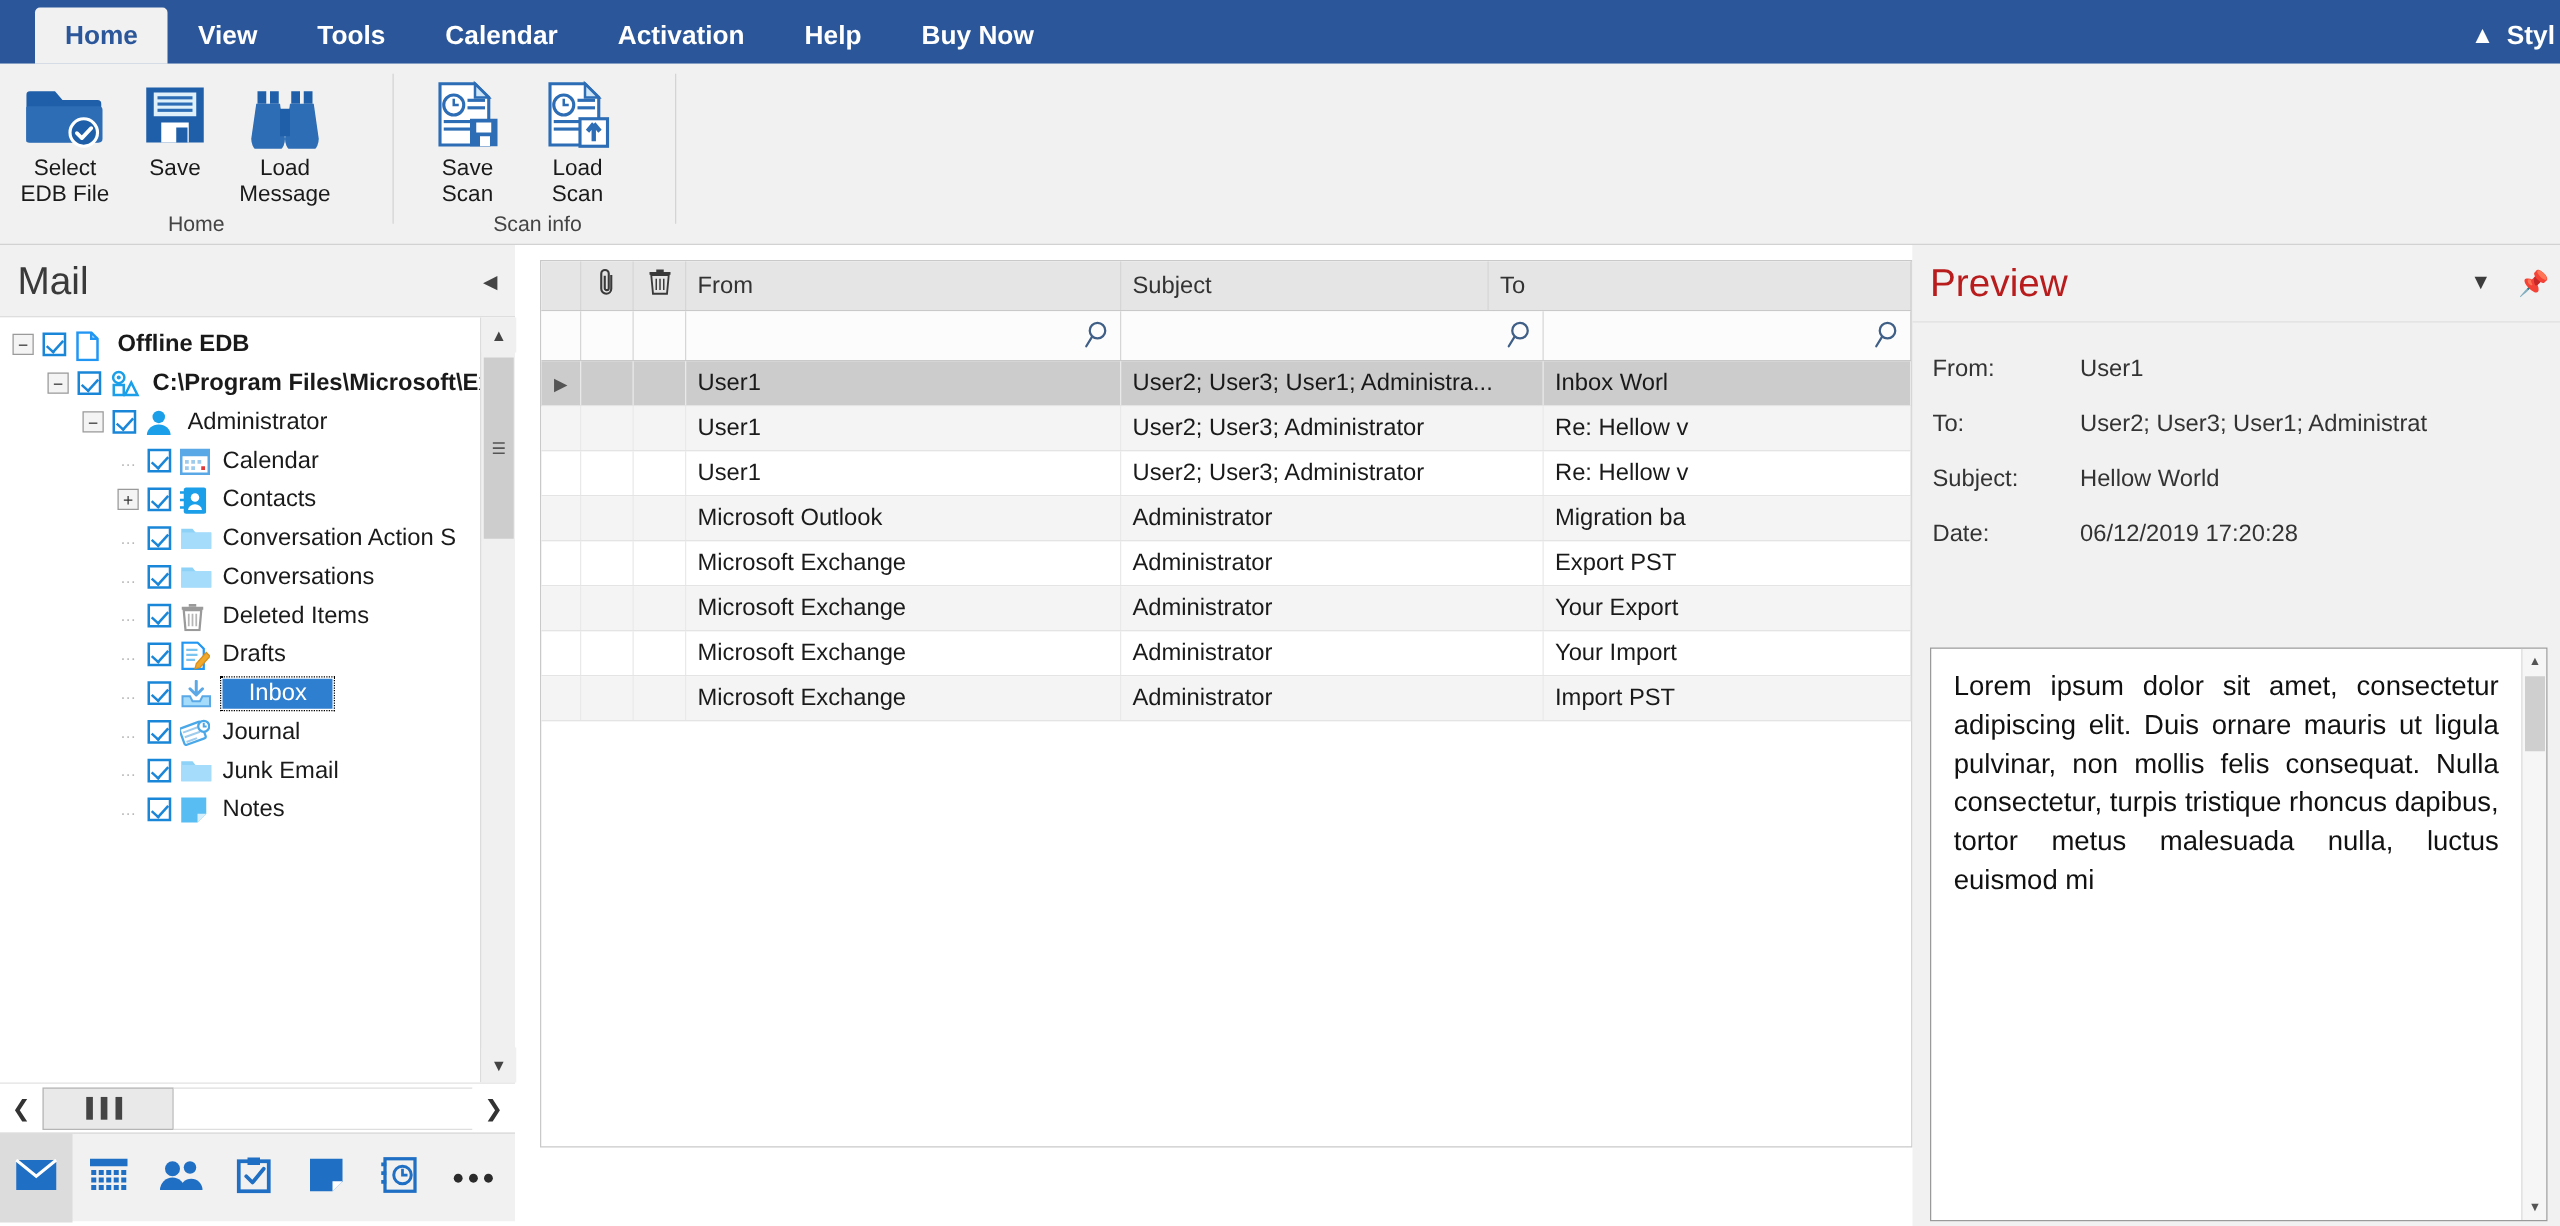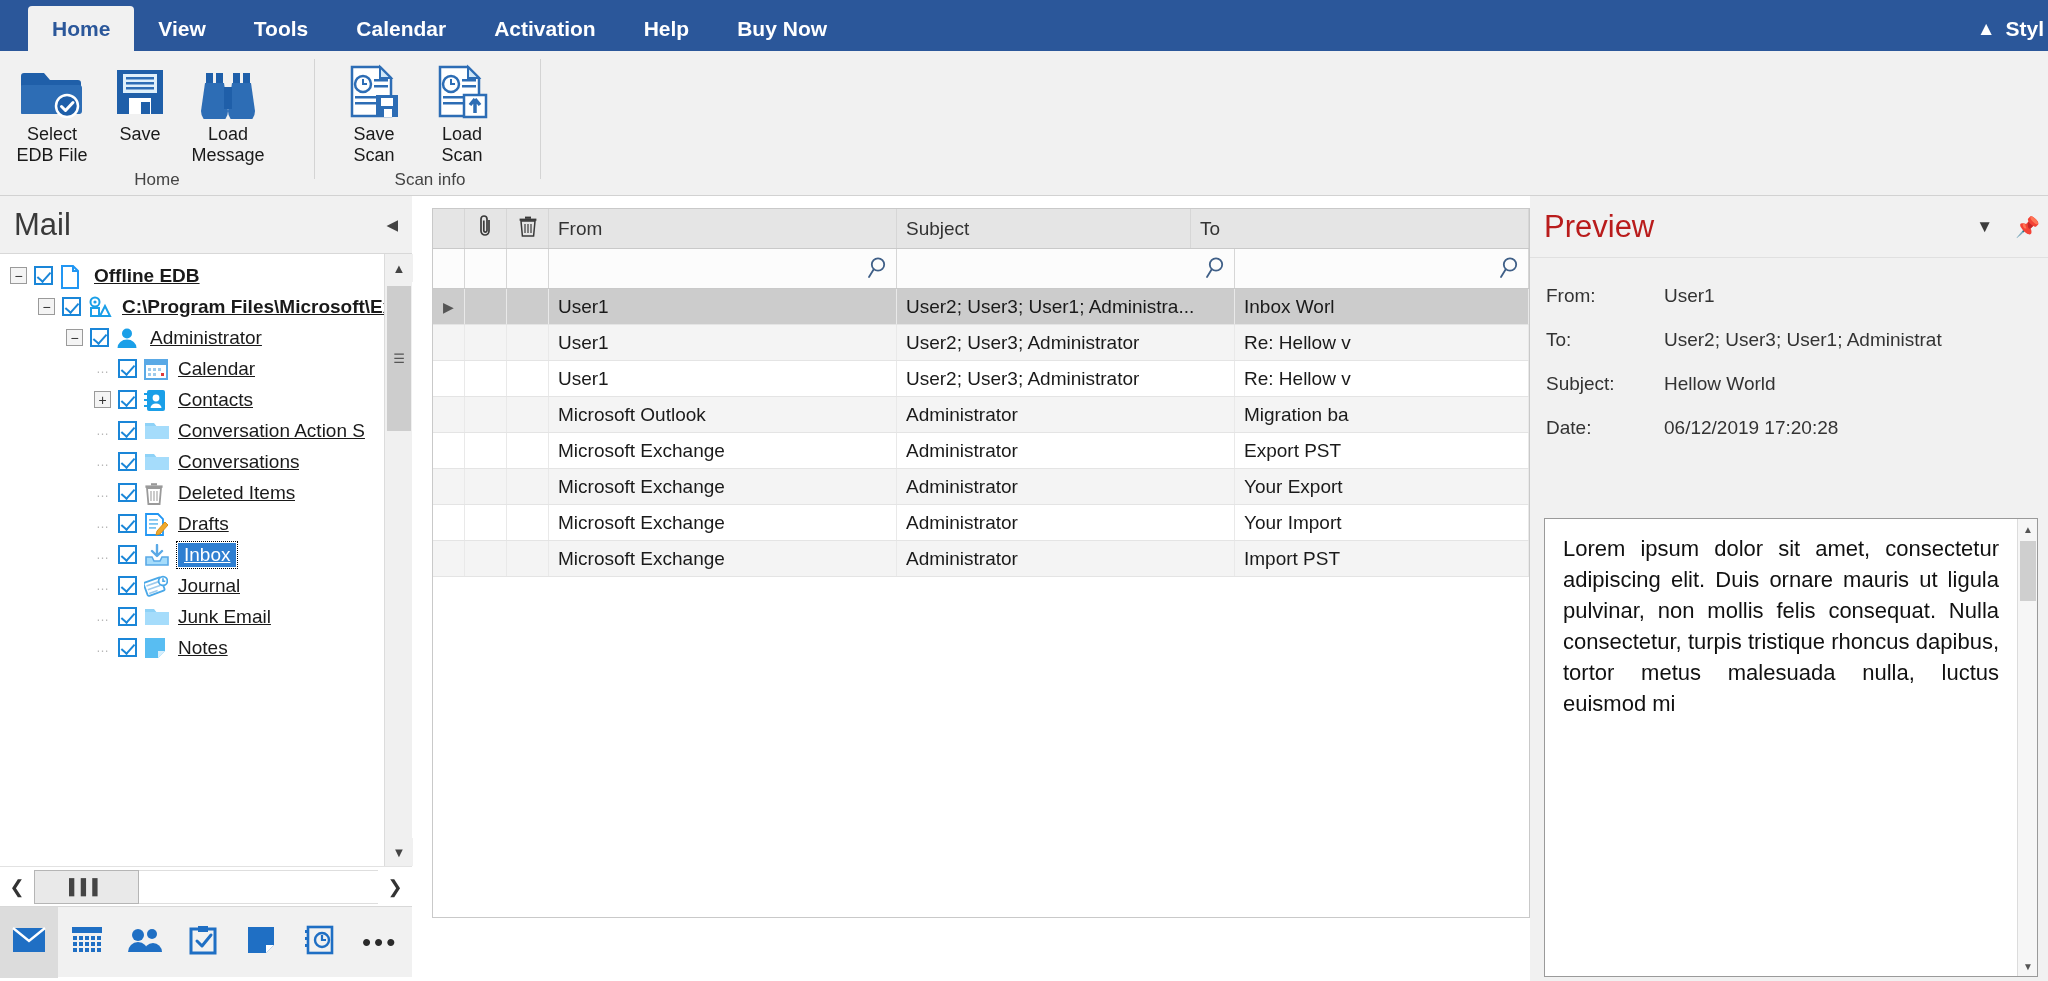--- a/index.html
+++ b/index.html
@@ -111,24 +111,24 @@
     width: 19px; height: 19px; flex: 0 0 19px; margin-right: 7px;
     border: 2px solid #1a86d8; background: #ffffff;
     position: relative; cursor: pointer;
   }
   .tnode .cb::after {
     content: ""; position: absolute; left: 4px; top: 1px;
     width: 6px; height: 11px; border: solid #1a86d8;
     border-width: 0 2.5px 2.5px 0; transform: rotate(42deg);
   }
   .tnode .ficon { width: 26px; height: 22px; flex: 0 0 26px; margin-right: 8px; position: relative; }
-  .tnode .tlabel { overflow: hidden; text-decoration: underline; }
+  .tnode .tlabel { overflow: hidden; }
   .tnode.bold .tlabel { font-weight: bold; }
   .tnode .tlabel.sel {
-    background: #2f7fd1; color: #ffffff; padding: 1px 6px;
+    background: #2f7fd1; color: #ffffff; padding: 1px 21px;
     outline: 1px dotted #000; outline-offset: 1px;
   }
 
   .tree-scroll {
     position: absolute; right: 0; top: 58px; width: 28px; height: 612px;
     background: #f0f0f0; border-left: 1px solid #dcdcdc;
   }
   .ts-btn {
     width: 28px; height: 28px; background: #f0f0f0;
     display: flex; align-items: center; justify-content: center;

